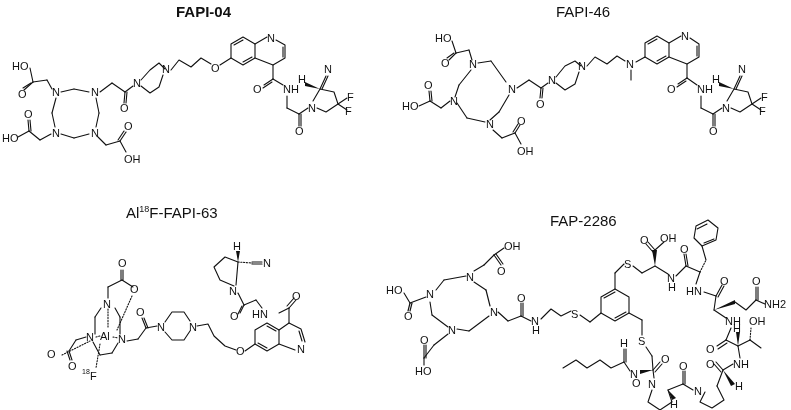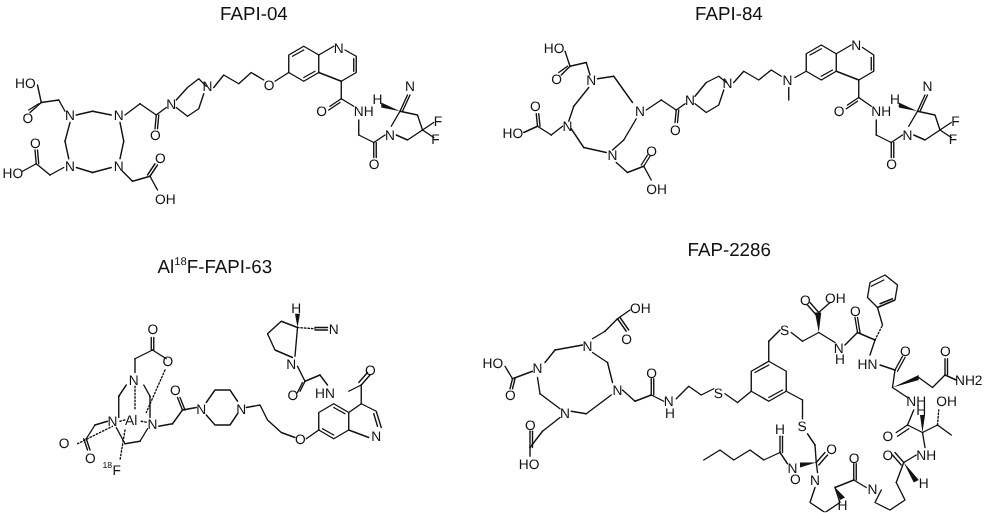--- a/index.html
+++ b/index.html
@@ -8,26 +8,26 @@
   .title sup { font-size: 9px; }
   svg.panel { position: absolute; left: 0; top: 0; }
   svg text { font-family: "Liberation Sans", sans-serif; font-size: 11px; fill: #111; }
   svg line, svg polyline, svg polygon, svg path { stroke: #111; stroke-width: 1.1; fill: none; stroke-linejoin: round; stroke-linecap: round; }
   .wedge { fill: #111; stroke: none; }
   .hash { stroke-dasharray: 1.2 1.6; }
 </style>
 </head>
 <body>
 
-<div class="title" style="left:176px; top:3px;">FAPI-04</div>
-<div class="title" style="left:556px; top:3px;">FAPI-84</div>
+<div class="title" style="left:176px; top:3px;font-weight:bold;">FAPI-04</div>
+<div class="title" style="left:556px; top:3px;">FAPI-46</div>
 <div class="title" style="left:126px; top:204px;">
   <span>Al</span><sup>18</sup><span>F-FAPI-63</span>
 </div>
-<div class="title" style="left:550px; top:192px;text-align:right;">FAP-2286</div>
+<div class="title" style="left:550px; top:212px;text-align:right;">FAP-2286</div>
 
 <svg class="panel" width="791" height="410">
 
   <text x="12" y="70">HO</text>
   <line x1="30" y1="68" x2="33" y2="82"></line>
   <line x1="33" y1="82" x2="24" y2="90"></line>
     <line x1="31" y1="83" x2="23" y2="88"></line>
   <text x="18" y="98">O</text>
   <line x1="33" y1="82" x2="47" y2="80"></line>
   <line x1="47" y1="80" x2="52" y2="89"></line>

